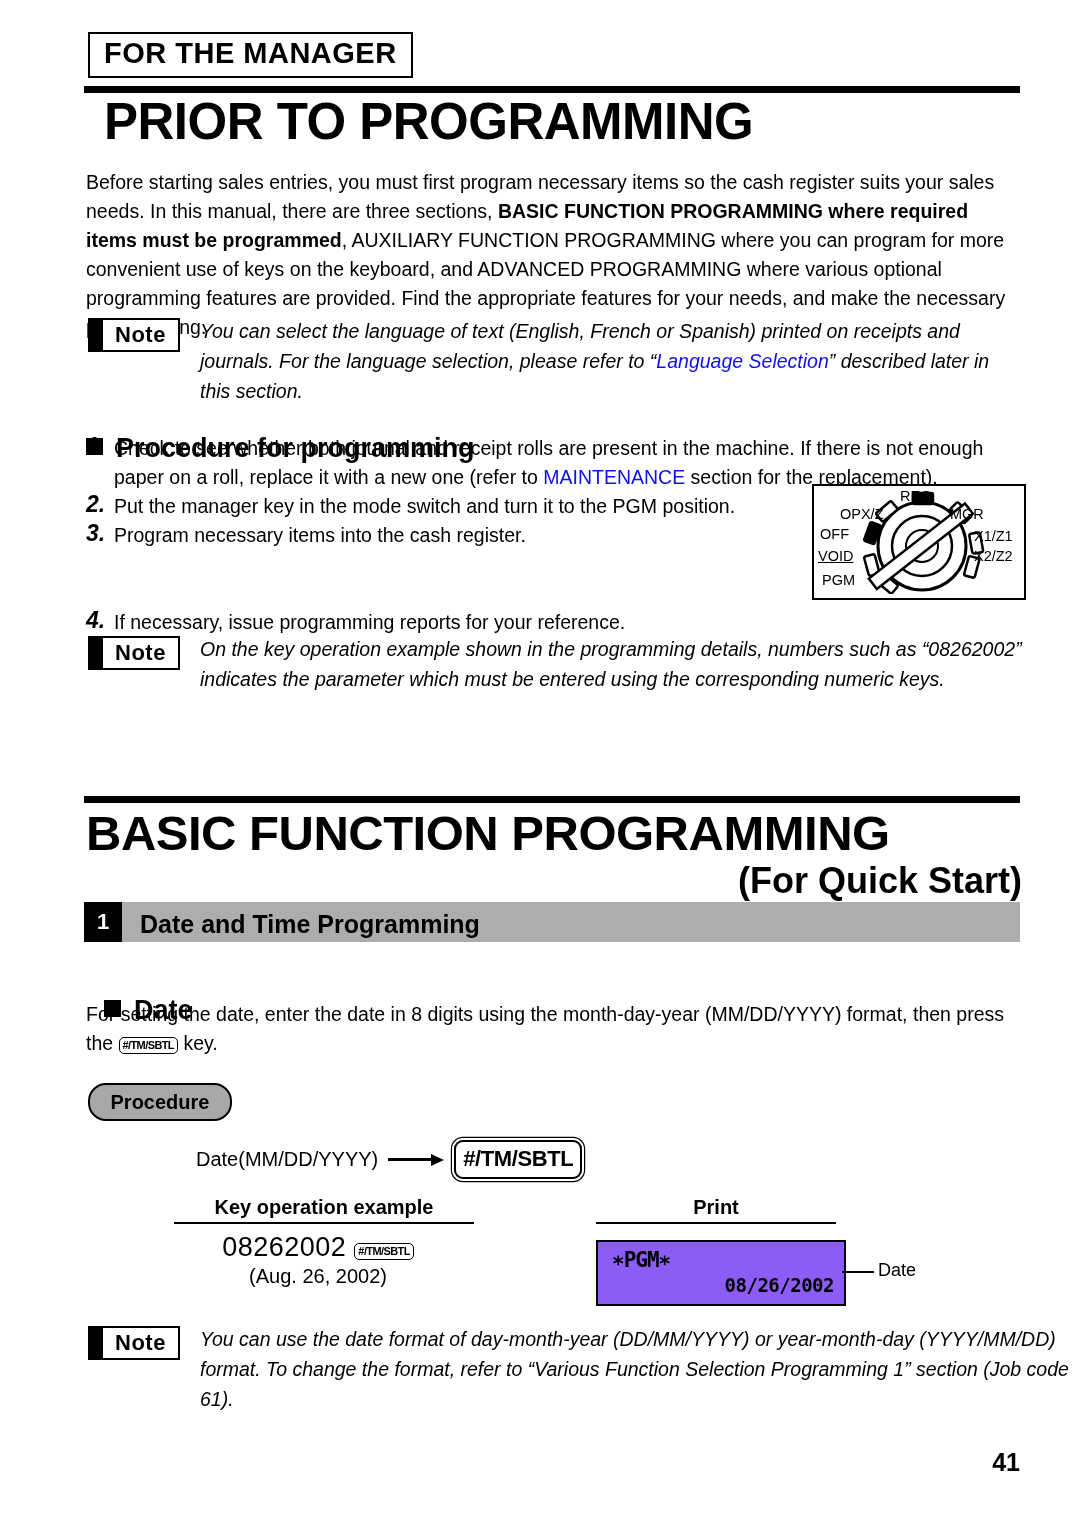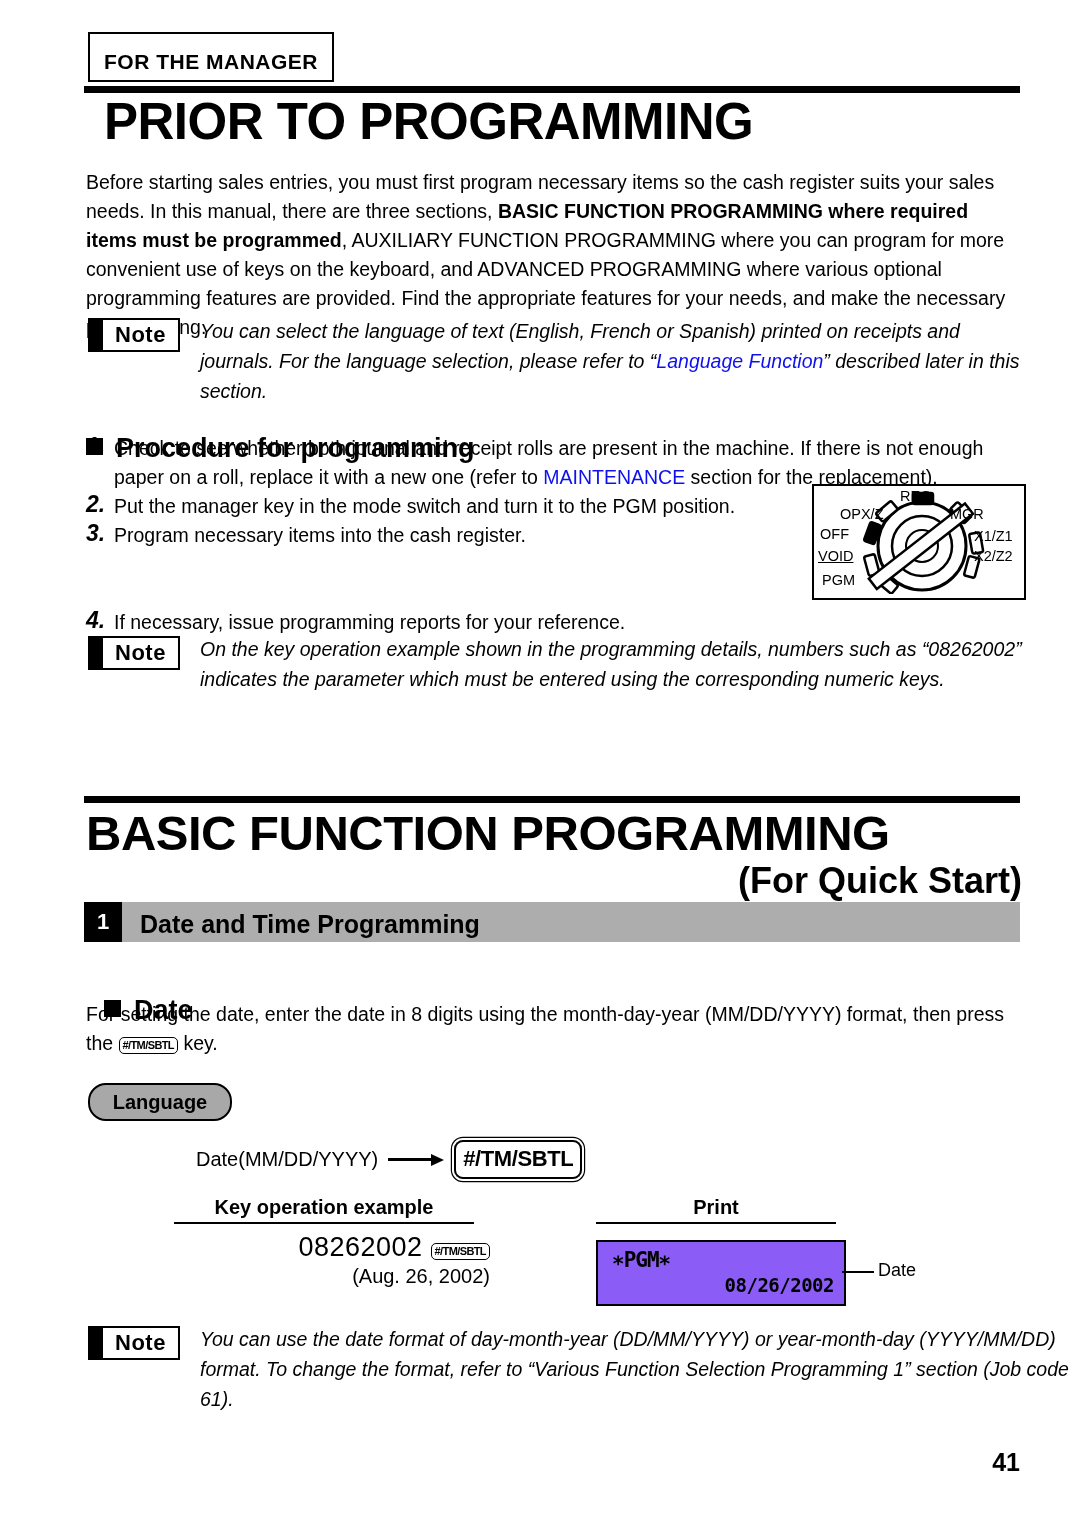--- a/index.html
+++ b/index.html
@@ -9,22 +9,22 @@
     color:#000;
     position:relative;
     overflow:hidden;
   }
   .page { position:absolute; left:0; top:0; width:1080px; height:1526px; }
 
   
   .manager-tab {
     position:absolute; left:88px; top:32px;
     border:2px solid #000;
-    padding:16px 14px 6px 14px;
-    font-size:21px; font-weight:bold; letter-spacing:.5px;
+    padding:3px 14px 6px 14px;
+    font-size:29px; font-weight:bold; letter-spacing:.5px;
   }
 
   
   .rule-thick { position:absolute; left:84px; width:936px; background:#000; }
 
   .h1 {
     position:absolute;
     font-size:51px; font-weight:bold; letter-spacing:-0.5px;
     white-space:nowrap;
   }
@@ -199,21 +199,21 @@
 
   <div class="body-text" style="left:86px; top:168px; width:936px;">
     <span>Before starting sales entries, you must first program necessary items so the cash register suits your sales needs.  In this manual, there are three sections, </span><b>BASIC FUNCTION PROGRAMMING where required items must be programmed</b><span>, AUXILIARY FUNCTION PROGRAMMING where you can program for more convenient use of keys on the keyboard, and ADVANCED PROGRAMMING where various optional programming features are provided.  Find the appropriate features for your needs, and make the necessary programming.</span>
   </div>
 
   <div class="note" style="left:88px; top:318px; width:934px;">
     <div class="note-badge">
         <span>Note</span>
       </div>
     <div class="note-text" style="width:822px;">
-      <span>You can select the language of text (English, French or Spanish) printed on receipts and journals. For the language selection, please refer to “</span><span class="link">Language Function</span><span>” described later in this section.</span>
+      <span>You can select the language of text (English, French or Spanish) printed on receipts and journals. For the language selection, please refer to “</span><span class="link">Language Selection</span><span>” described later in this section.</span>
     </div>
   </div>
 
   <div class="sq-head" style="left:86px; top:396px;">
     <span class="sq"></span><span>Procedure for programming</span>
   </div>
 
   <div class="num-item" style="left:86px; top:434px; width:936px;">
     <span class="n">1.</span>
     <span class="t"><span>Check to see whether both journal and receipt rolls are present in the machine.  If there is not enough paper on a roll, replace it with a new one (refer to </span><span class="link">MAINTENANCE</span><span> section for the replacement).</span></span>
@@ -291,38 +291,38 @@
   <div class="sec-title">Date and Time Programming</div>
 
   <div class="sq-head" style="left:104px; top:958px;">
     <span class="sq"></span><span>Date</span>
   </div>
 
   <div class="body-text" style="left:86px; top:1000px; width:936px;">
     <span>For setting the date, enter the date in 8 digits using the month-day-year (MM/DD/YYYY) format, then press the </span><span class="keycap">#/TM/SBTL</span><span> key.</span>
   </div>
 
-  <div class="pill">Language</div>
+  <div class="pill">Procedure</div>
 
   <div class="flow">
     <span class="flbl">Date(MM/DD/YYYY)</span>
     <span class="arrow">
         <span class="shaft"></span>
         <span class="head"></span>
       </span>
     <span class="keycap big">#/TM/SBTL</span>
   </div>
 
   <div class="colhead" style="left:174px; top:1196px; width:300px;">Key operation example</div>
   <div class="colrule" style="left:174px; top:1222px; width:300px;"></div>
 
   <div class="colhead" style="left:596px; top:1196px; width:240px;">Print</div>
   <div class="colrule" style="left:596px; top:1222px; width:240px;"></div>
 
-  <div class="keyop" style="left:190px; top:1232px; width:300px;text-align:right;">
+  <div class="keyop" style="left:168px; top:1232px; width:300px;">
     <div class="line1">
       <span>08262002</span>
       <span class="keycap">#/TM/SBTL</span>
     </div>
     <div class="line2">(Aug. 26, 2002)</div>
   </div>
 
   <div class="receipt">
     <div class="pgm">∗PGM∗</div>
     <div class="dt">08/26/2002</div>

